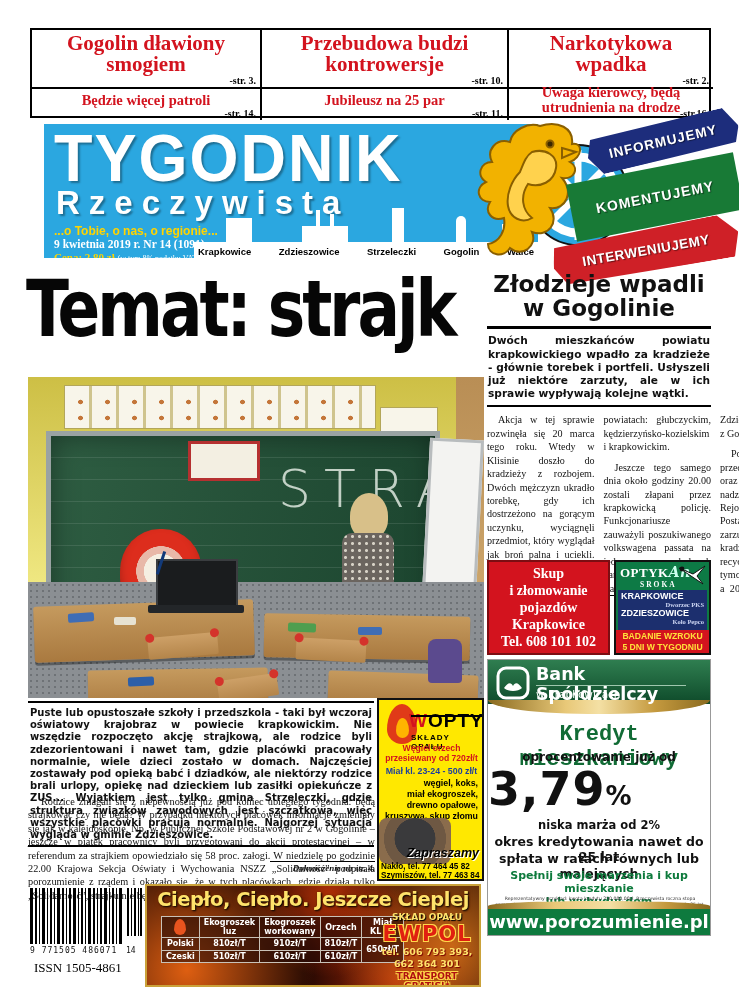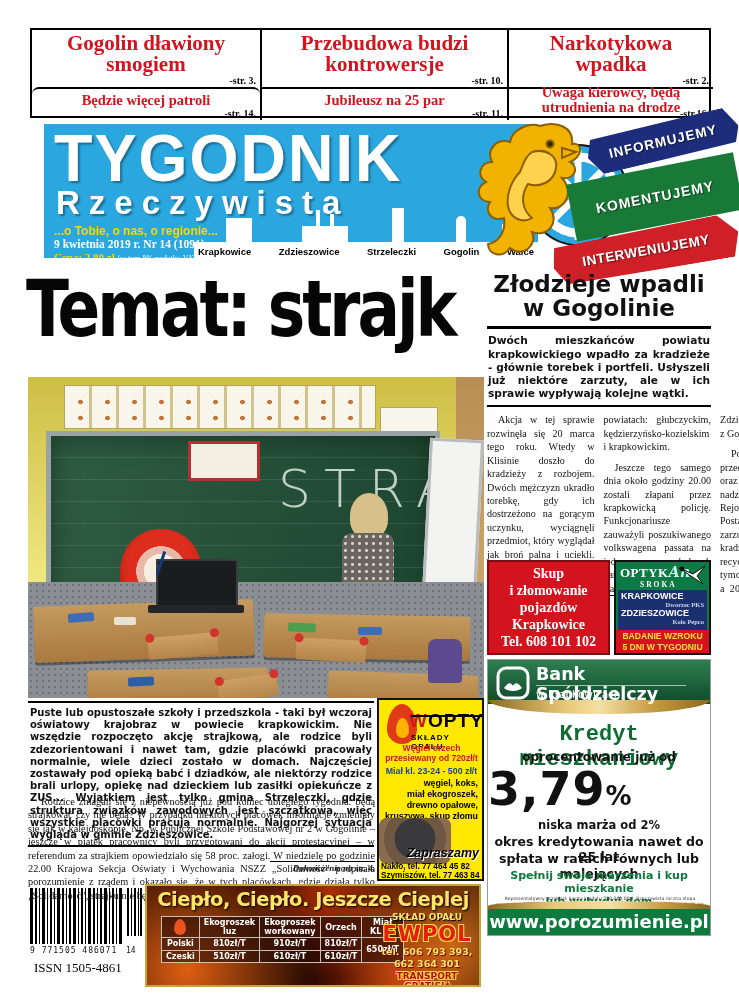--- a/index.html
+++ b/index.html
@@ -7,21 +7,21 @@
         font-family:"Liberation Serif",serif;color:#111;}
   .abs{position:absolute;}
 
   
   .teasers{left:30px;top:28px;width:681px;height:90px;display:grid;
            grid-template-columns:228px 247px 206px;grid-template-rows:57px 33px;
            border:2px solid #000;box-sizing:border-box;}
   .tease{position:relative;border-left:2px solid #000;border-top:2px solid #000;
          display:flex;align-items:center;justify-content:center;padding:1px 6px 10px;box-sizing:border-box;}
   .tease:nth-child(1),.tease:nth-child(2),.tease:nth-child(3){border-top:none;}
-  .tease:nth-child(1),.tease:nth-child(4){border-left:none;border-radius:7px;}
+  .tease:nth-child(1),.tease:nth-child(4){border-left:none;}
   .tease-title{color:#d3131e;font-weight:bold;text-align:center;line-height:1.02;
                font-family:"Liberation Serif",serif;}
   .row1 .tease-title{font-size:21px;}
   .row2 .tease-title{font-size:14.5px;}
   .tease-page{position:absolute;right:4px;bottom:1px;font-size:10px;font-weight:bold;color:#000;}
 
   
   .masthead{left:30px;top:120px;width:681px;height:150px;}
   .mast-blue{position:absolute;left:14px;top:4px;width:494px;height:134px;background:#2ba7e0;overflow:hidden;}
   .mast-title{position:absolute;left:10px;top:-4px;width:484px;color:#fff;font-family:"Liberation Sans",sans-serif;

